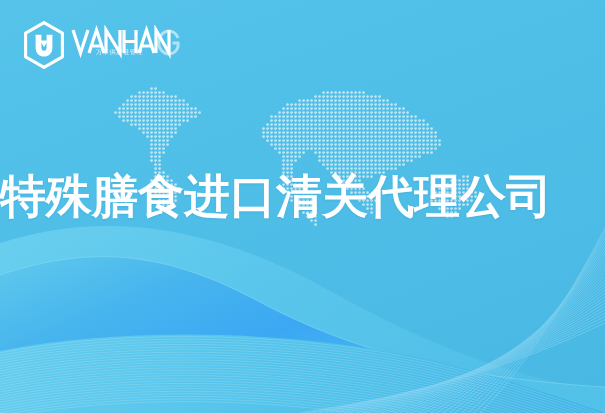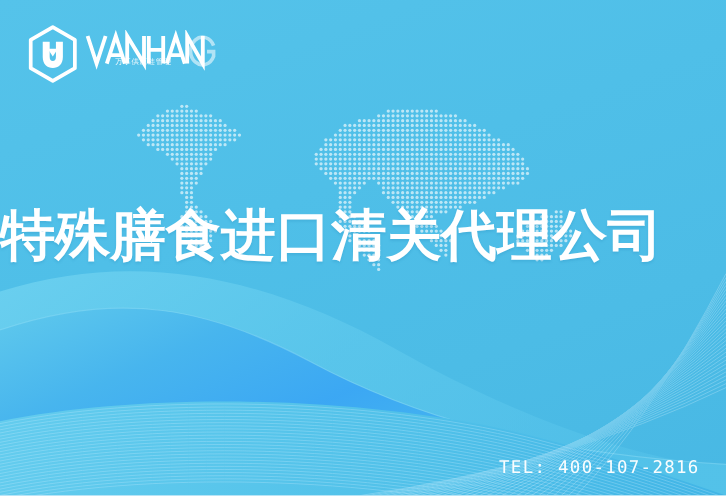--- a/index.html
+++ b/index.html
@@ -1358,15 +1358,14 @@
         <g opacity="0.55">
           <path d="M214,26 A20,23 0 1 0 214,44 L214,36 L203,36" fill="none" stroke="#ffffff" stroke-width="6.0" stroke-linecap="butt"></path>
         </g>
       </svg>
       <div id="logo-sub">万享供应链管理</div>
     </div>
   </div>
 
   <div id="headline">特殊膳食进口清关代理公司</div>
 
-  <div id="tel">TEL: 400-107-2816</div>
 
 </div>
 
 </body></html>

